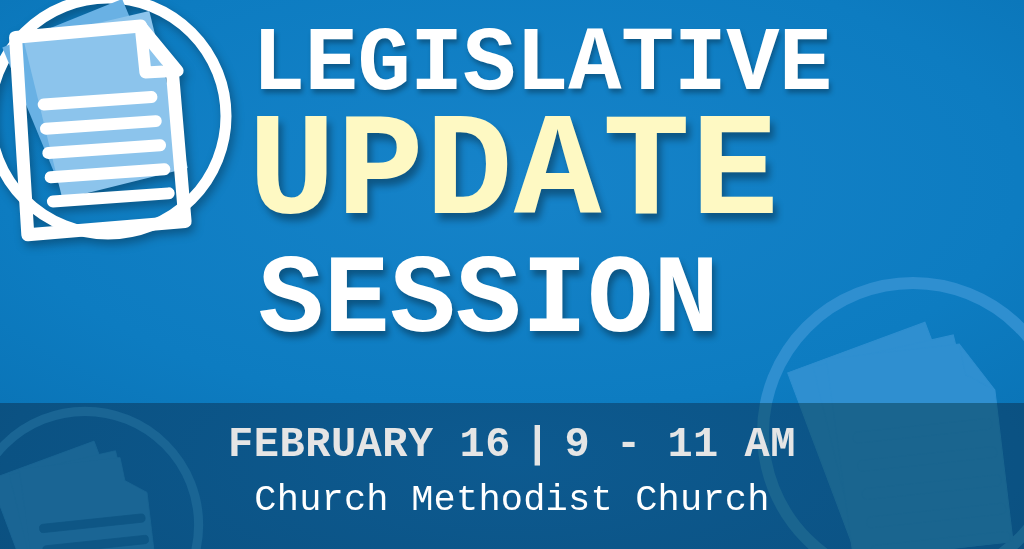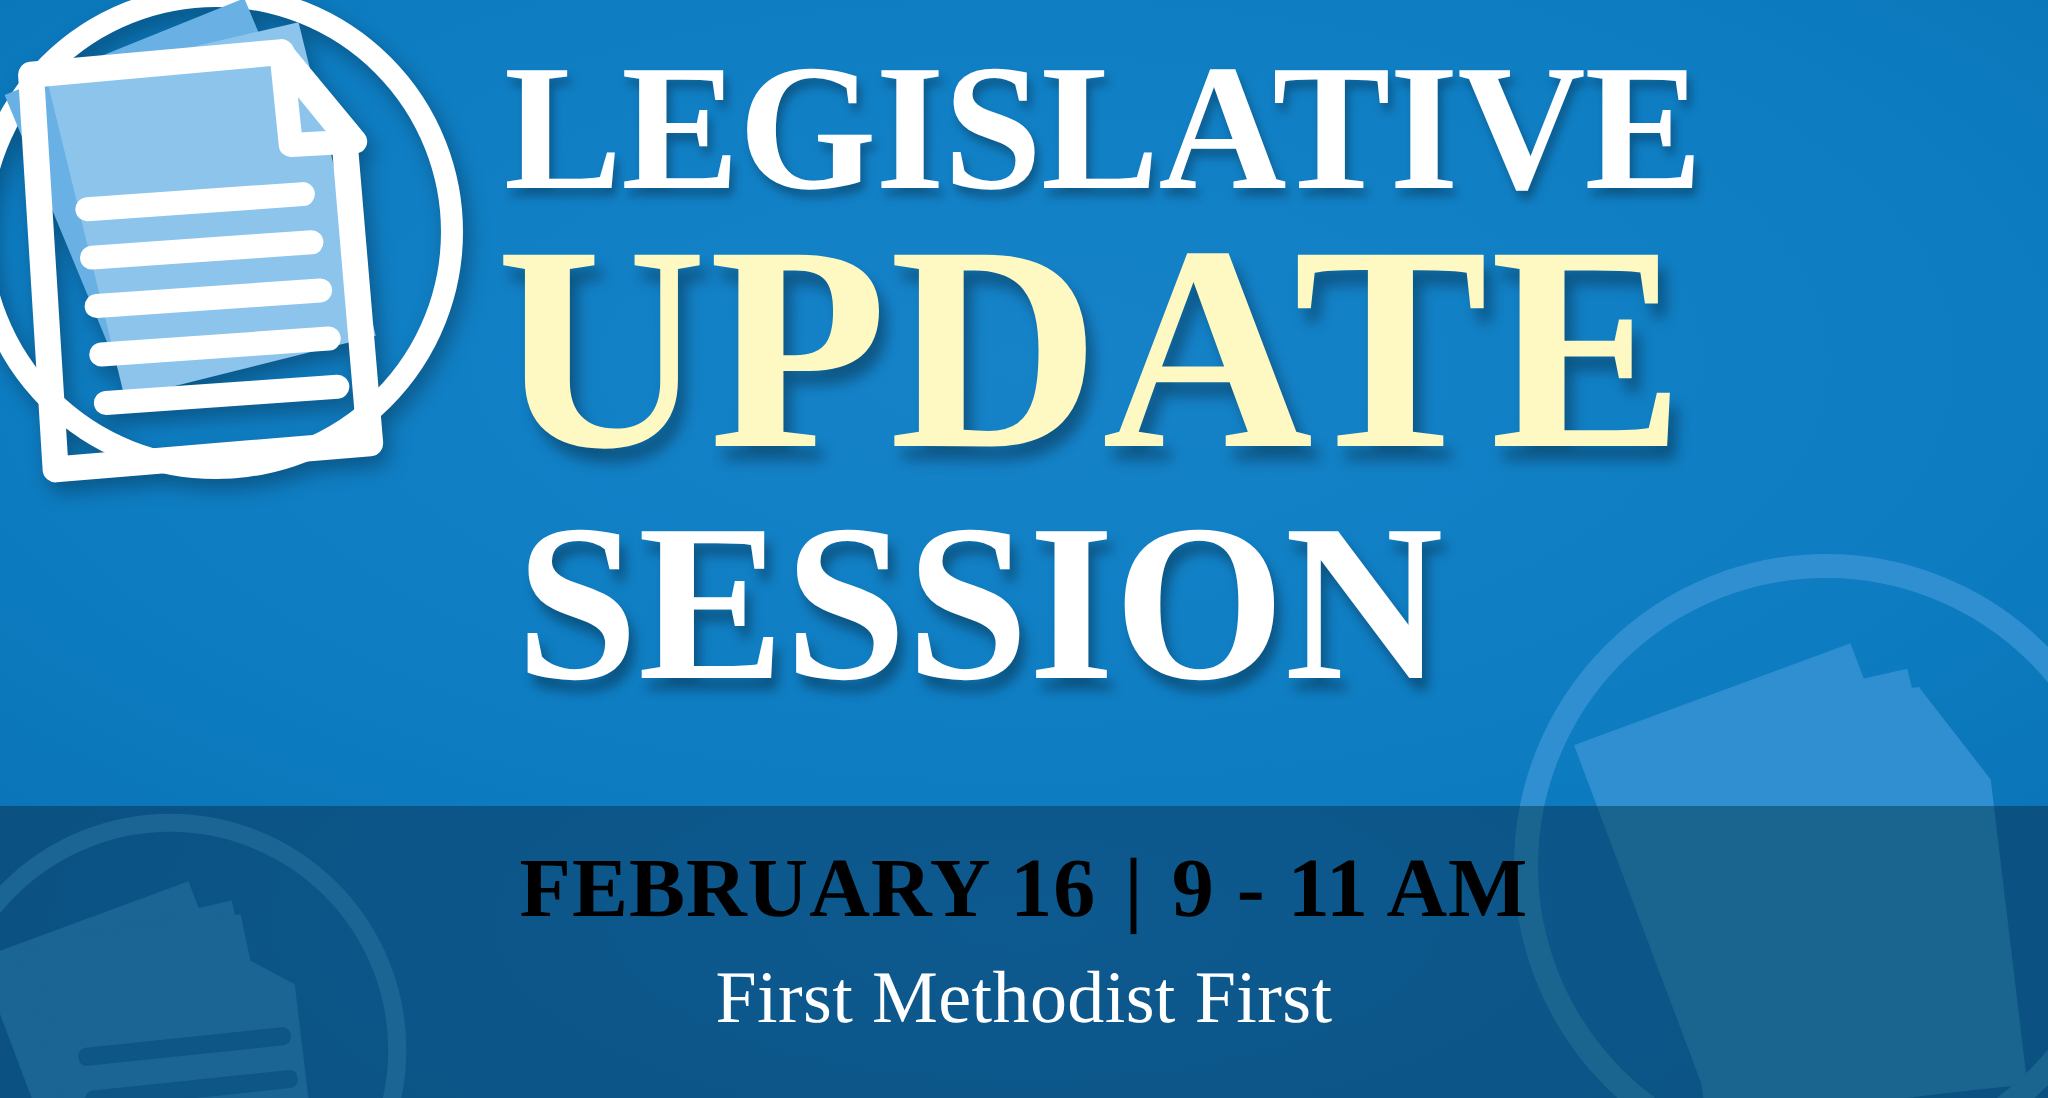--- a/index.html
+++ b/index.html
@@ -6,21 +6,21 @@
   html, body {
     margin: 0;
     padding: 0;
     background: #ffffff;
   }
   #banner {
     position: relative;
     width: 1024px;
     height: 549px;
     overflow: hidden;
-    font-family: Liberation Serif, serif;
+    font-family: Liberation Mono, monospace;
     background: #0a78bf;
   }
   
   .bg-top {
     position: absolute;
     left: 0; top: 0;
     width: 1024px;
     height: 403px;
     background:
       radial-gradient(ellipse 118% 135% at 50% 45%,
@@ -131,21 +131,21 @@
     width: 1024px;
     height: 146px;
     text-align: center;
   }
   .line-datetime {
     margin-top: 18px;
     font-size: 42px;
     line-height: 48px;
     font-weight: 700;
     letter-spacing: 0.5px;
-    color: #000000;
+    color: #e5e5e5;
     white-space: nowrap;
   }
   .line-datetime .sep {
     display: inline-block;
     padding: 0 14px;
     font-weight: 700;
   }
   .line-venue {
     margin-top: 10px;
     font-size: 37px;
@@ -262,16 +262,16 @@
   <div class="title-block">
     <div class="line-legislative">LEGISLATIVE</div>
     <div class="line-update">UPDATE</div>
     <div class="line-session">SESSION</div>
   </div>
 
   <div class="info-block">
     <div class="line-datetime">
       <span>FEBRUARY 16</span><span class="sep">|</span><span>9 - 11 AM</span>
     </div>
-    <div class="line-venue">First Methodist First</div>
+    <div class="line-venue">Church Methodist Church</div>
   </div>
 
 </div>
 
 </body></html>

